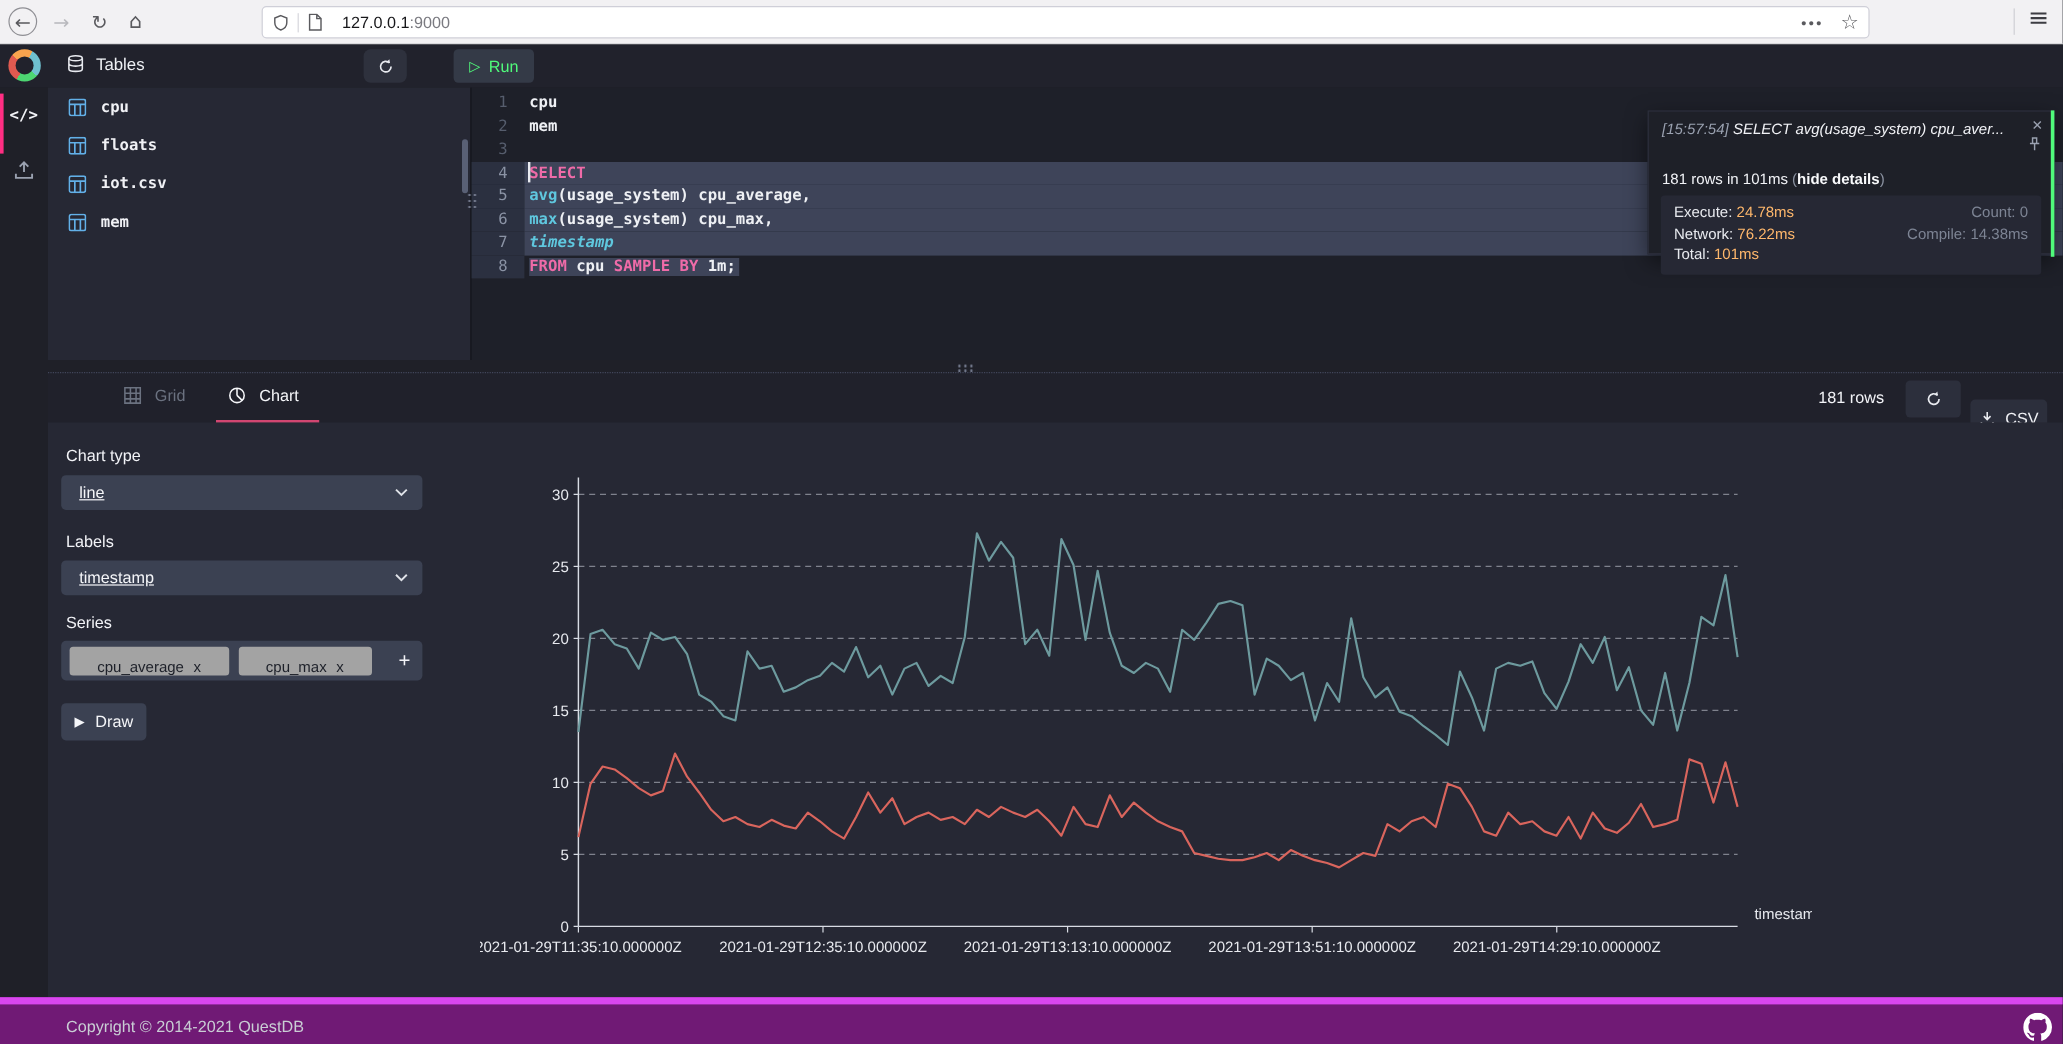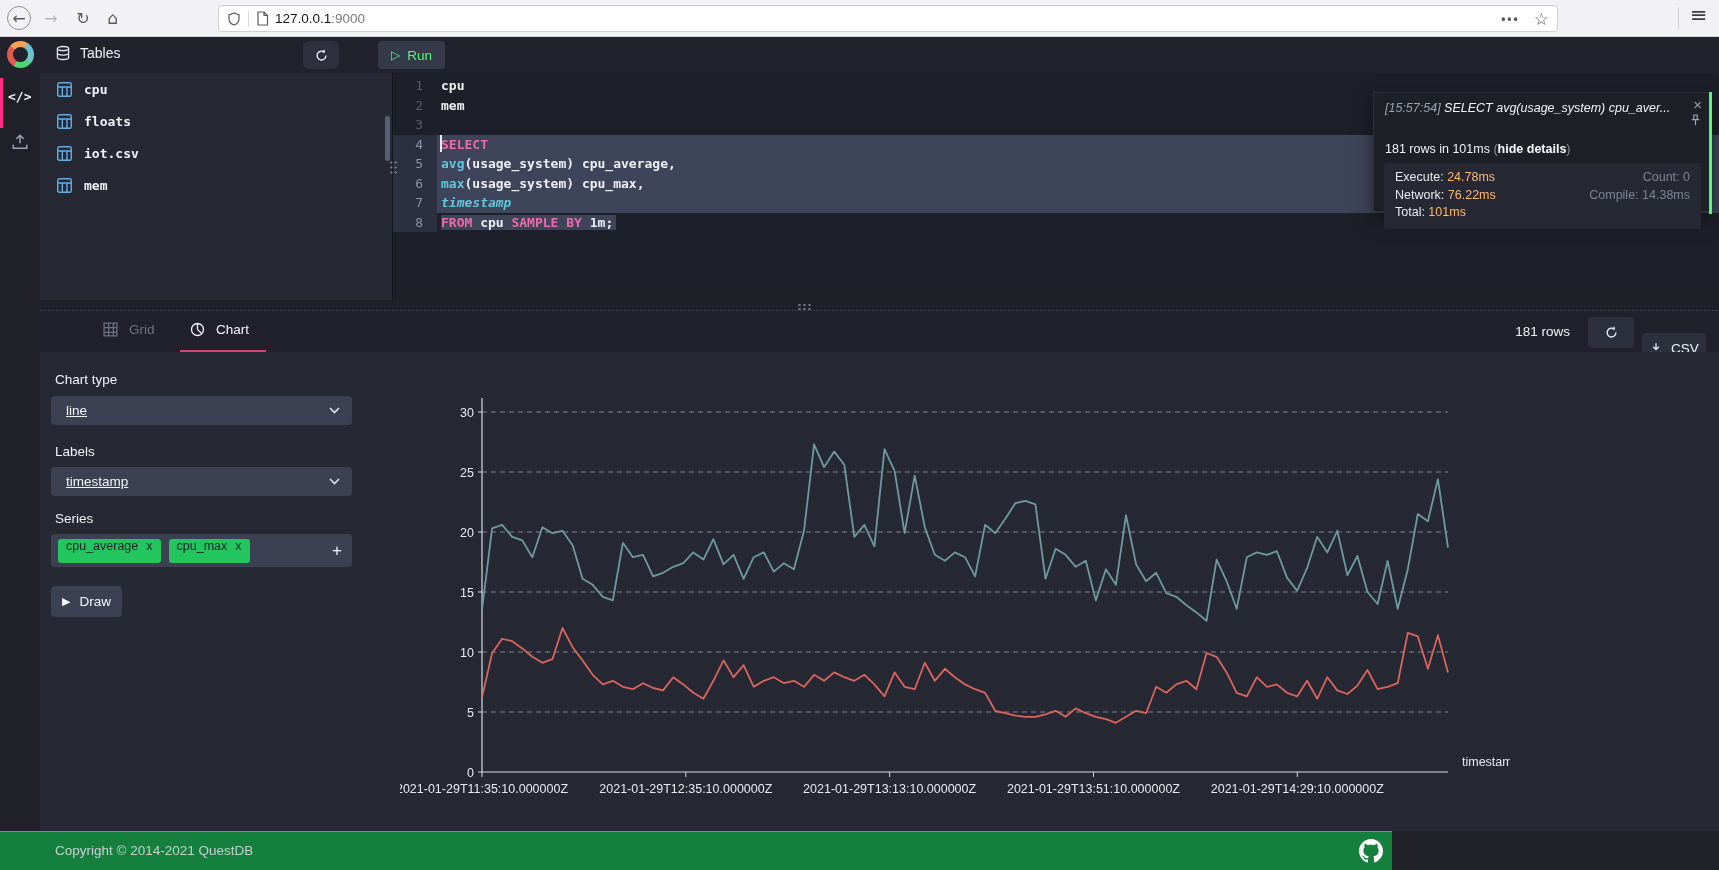--- a/index.html
+++ b/index.html
@@ -11,21 +11,21 @@
   #browser-bar { position:absolute; left:0; top:0; width:1719px; height:37px;
     background:#f2f1f3; border-bottom:1px solid #d4d4d8; display:flex; align-items:center; }
   .nav-ic { width:24px; height:24px; display:flex; align-items:center; justify-content:center;
     color:#5a5a5e; font-size:16px; font-family:"DejaVu Sans", sans-serif; }
   .circ { border:1.5px solid #8f8f94; border-radius:50%; margin-left:7px; }
   .fwd { color:#b9b9bd; margin-left:8px; }
   .rel { margin-left:8px; } .hom { margin-left:6px; font-size:17px; }
   #url-bar { position:absolute; left:218px; top:5px; width:1340px; height:27px; background:#fff;
     border:1px solid #cfcfd8; border-radius:4px; display:flex; align-items:center; padding:0 8px; }
   .url-sep { width:1px; height:16px; background:#d6d6dc; margin:0 7px; }
-  .url-text { font-size:13.5px; color:#17171a; margin-left:6px; }
+  .url-text { font-size:13.5px; color:#17171a; margin-left:16px; }
   .url-port { color:#7a7a80; }
   .url-right { margin-left:auto; display:flex; align-items:center; gap:14px; color:#5a5a5e; }
   .sep-v { position:absolute; left:1678px; top:7px; width:1px; height:22px; background:#cfcfd4; }
   #burger { position:absolute; left:1690px; top:3px; font-size:21px; color:#3d3d42;
     font-family:"DejaVu Sans", sans-serif; }
 
   
   #app-header { position:absolute; left:0; top:37px; width:1719px; height:36px; background:#21222c;padding-left:28px; }
   #logo { position:absolute; left:7px; top:4px; width:27px; height:27px; border-radius:50%;
     background:conic-gradient(from -50deg,#f8a44e 0 22%,#6fc0cf 22% 50%,#4dd672 50% 72%,#e05a50 72% 100%); }
@@ -106,32 +106,32 @@
 
   
   #chart-panel { position:absolute; left:40px; top:352px; width:1679px; height:479px; background:#262834; }
   .ctl-label { position:absolute; left:15px; color:#f2f3f7; font-size:13.5px; }
   .ctl-select { position:absolute; left:11px; width:301px; height:29px; background:#3b4152;
     border-radius:4px; color:#f5f6f9; font-size:13.5px; display:flex; align-items:center;
     padding:0 12px 0 15px;text-decoration:underline; }
   .ctl-select .chev { margin-left:auto; display:flex; }
   #chips-box { position:absolute; left:11px; top:182px; width:301px; height:33px; background:#3b4152;
     border-radius:4px; display:flex; align-items:center; gap:8px; padding:0 10px 0 7px; }
-  .chip { background:#22c55e; color:#1d2029; border-radius:3px; height:24px; display:flex;
-    align-items:flex-start; gap:8px; padding:0 8px; font-size:12.5px; }
+  .chip { background:#a3a3a3; color:#1d2029; border-radius:3px; height:24px; display:flex;
+    align-items:flex-end; gap:8px; padding:0 23px; font-size:12.5px; }
   #add-series { margin-left:auto; color:#f2f3f7; font-size:17px; }
   #draw-btn { position:absolute; left:11px; top:234px; width:71px; height:31px; background:#3b4152;
     border-radius:4px; display:flex; align-items:center; justify-content:center; gap:9px;
     color:#f5f6f9; font-size:13.5px; }
   #draw-btn .play { font-size:11px; font-family:"DejaVu Sans", sans-serif; }
   #chart-svg { position:absolute; left:360px; top:-22px; }
 
   
-  #footer { position:absolute; left:0; top:831px; width:1392px; height:39px; background:#15803d;
-    border-top:1px solid #d946ef; }
+  #footer { position:absolute; left:0; top:831px; width:1719px; height:39px; background:#701a75;
+    border-top:6px solid #d946ef; }
   #copyright { position:absolute; left:55px; top:11px; color:#c9cdd4; font-size:13.5px; }
   #github { position:absolute; right:9px; top:7px; color:#fff; display:flex; }
   svg { display:block; }
 </style>
 </head>
 <body>
 
 <div id="browser-bar">
   <div class="nav-ic circ">←</div>
   <div class="nav-ic fwd">→</div>

